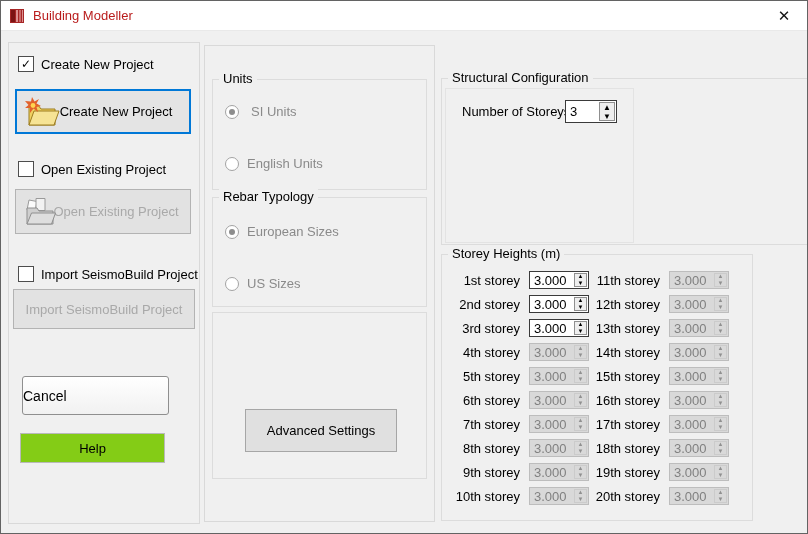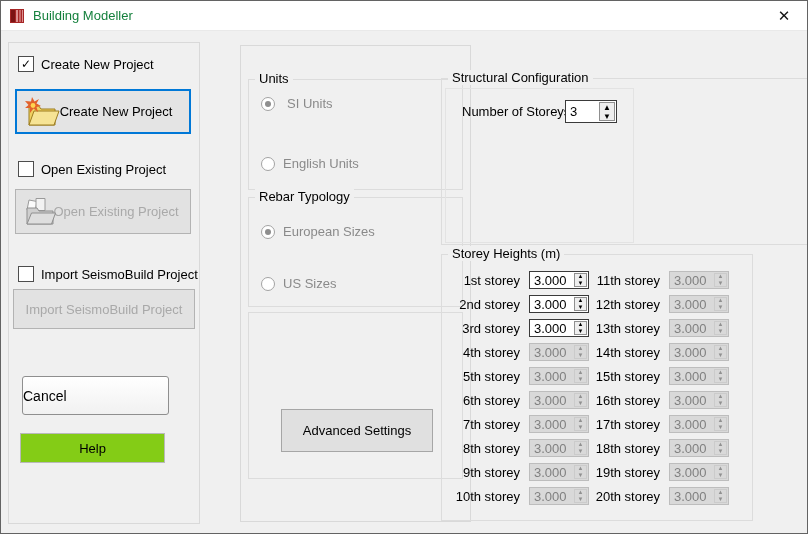--- a/index.html
+++ b/index.html
@@ -4,27 +4,27 @@
 <style>
   html,body{margin:0;padding:0;}
   body{width:808px;height:534px;overflow:hidden;}
   .dialog{position:relative;width:808px;height:534px;box-sizing:border-box;background:#f0f0f0;
     border:1px solid #636363;font-family:"Liberation Sans","DejaVu Sans",sans-serif;
     font-size:13px;color:#000;overflow:hidden;}
   
   .titlebar{position:absolute;top:0;left:0;right:0;height:29px;background:#ffffff;
     display:flex;align-items:center;border-bottom:1px solid #e9e9e9;}
   .app-icon{margin-left:8px;width:16px;height:16px;display:inline-flex;}
-  .title{margin-left:8px;font-size:13px;color:#15803d;}
+  .title{margin-left:8px;font-size:13px;color:#b91c1c;}
   .close{margin-left:auto;width:46px;height:29px;display:flex;align-items:center;justify-content:center;
     font-size:15px;color:#111;cursor:default;}
   
   .panel{position:absolute;border:1px solid #d9d9d9;background:#f0f0f0;box-sizing:border-box;}
   #left-panel{left:7px;top:41px;width:192px;height:482px;}
-  #middle-panel{left:203px;top:44px;width:231px;height:477px;margin-left:36px;}
+  #middle-panel{left:203px;top:44px;width:231px;height:477px;}
   
   .check-row{position:absolute;display:flex;align-items:center;gap:7px;}
   .checkbox{width:14px;height:14px;background:#fff;border:1px solid #4d4d4d;box-sizing:content-box;
     display:flex;align-items:center;justify-content:center;font-size:12px;font-weight:bold;line-height:1;color:#000;}
   .check-label{font-size:13px;white-space:nowrap;}
   
   .big-btn{position:absolute;display:flex;align-items:center;justify-content:center;background:#e2e2e2;
     border:1px solid #b3b3b3;font-size:13px;box-sizing:border-box;}
   #btn-create{border:2px solid #0078d7;background:#e4e4e4;}
   .btn-icon{position:absolute;left:7px;top:50%;transform:translateY(-50%);display:inline-flex;}
@@ -142,21 +142,21 @@
 
     <div id="btn-help" style="left:11px;top:390px;width:143px;height:28px;">
       <span>Help</span>
     </div>
   </div>
 
   <div class="panel" id="middle-panel">
 
     <div class="group" style="left:7px;right:7px;top:33px;height:111px;">
       <span class="group-label">Units</span>
-      <div class="radio-row" style="top:16px;gap:12px;">
+      <div class="radio-row" style="top:24px;gap:12px;">
         <span class="radio selected">
             <span class="dot"></span>
           </span>
         <span class="radio-label">SI Units</span>
       </div>
       <div class="radio-row" style="top:76px;">
         <span class="radio"></span>
         <span class="radio-label">English Units</span>
       </div>
     </div>

